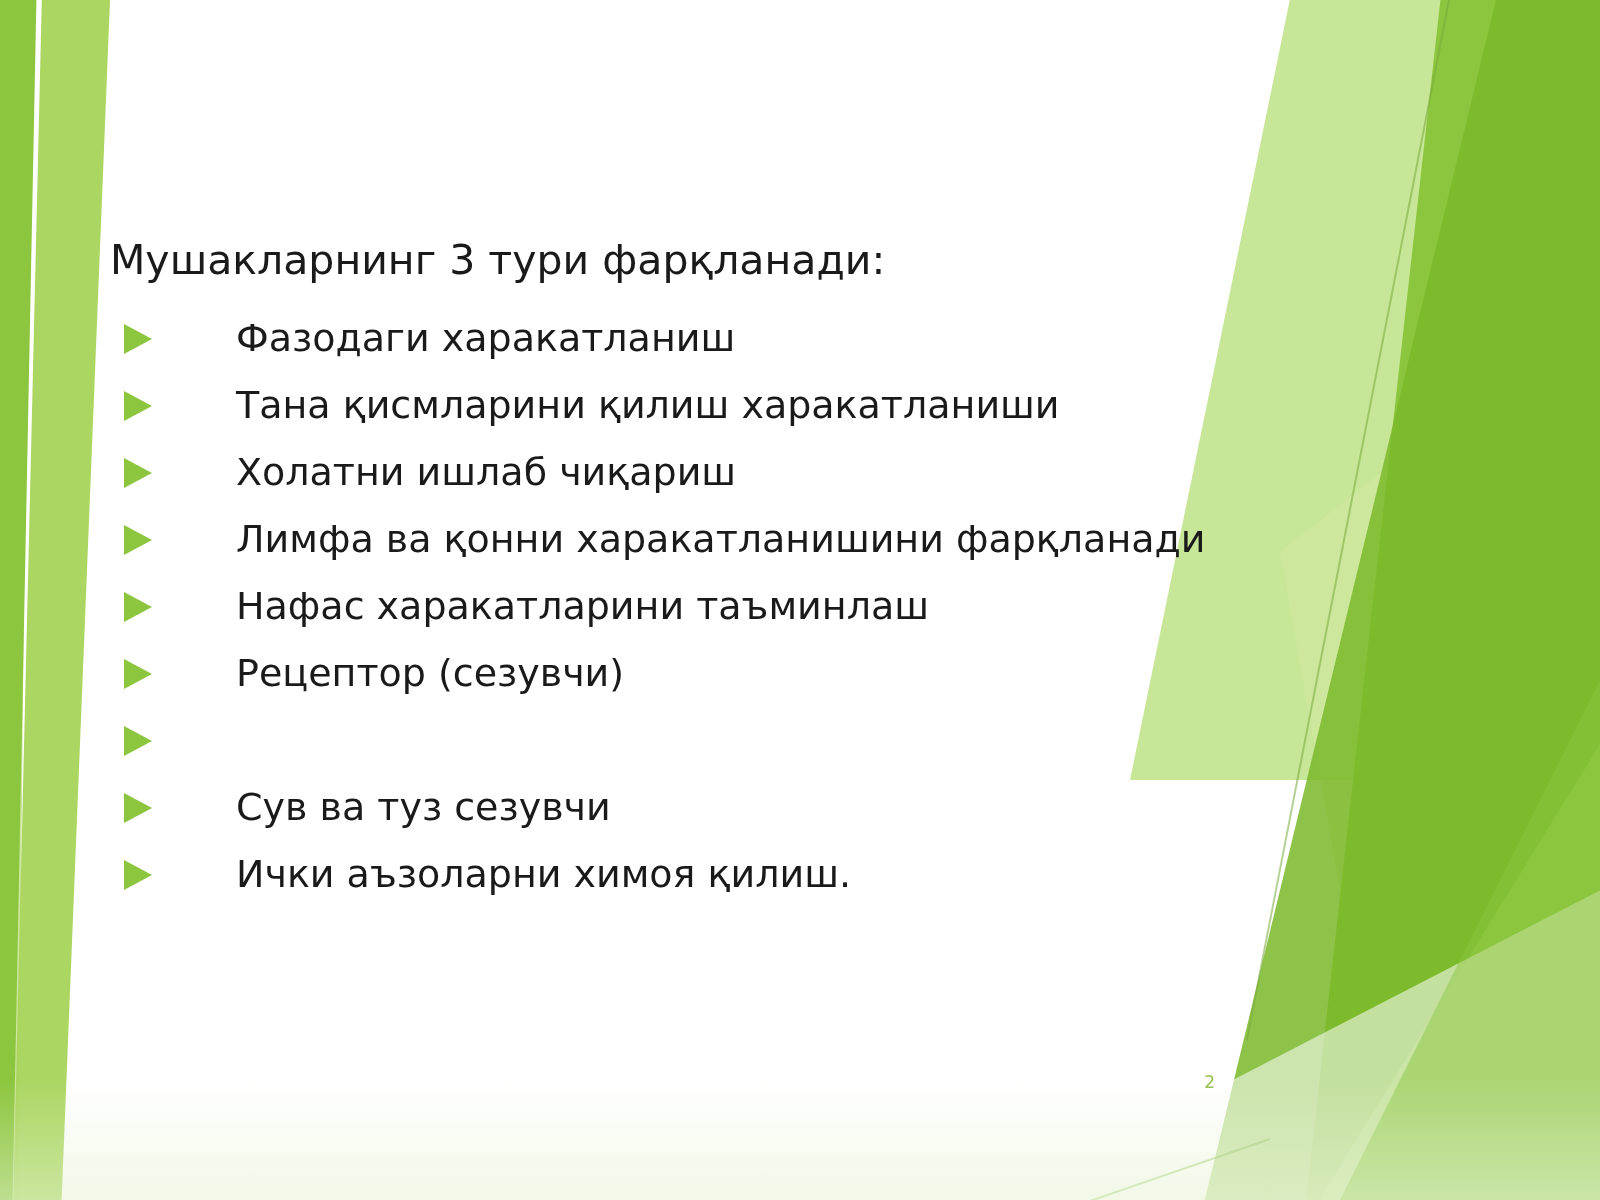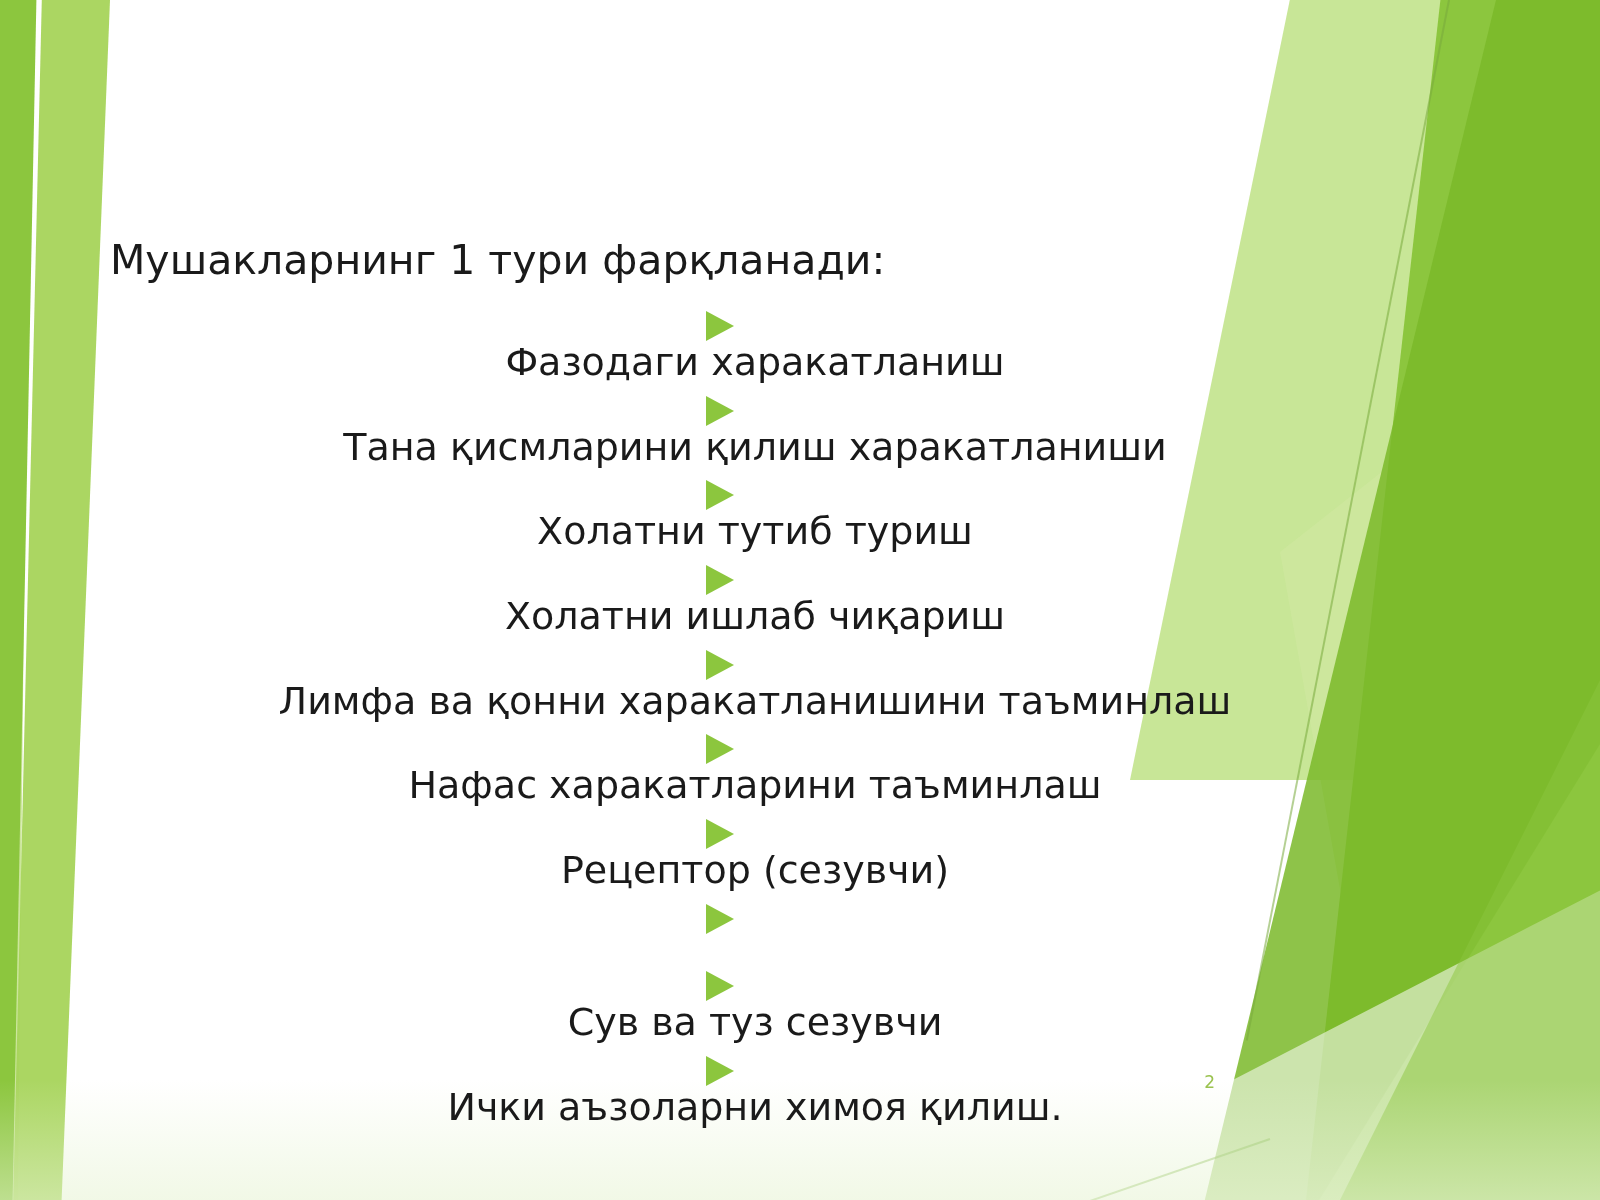--- a/index.html
+++ b/index.html
@@ -130,21 +130,20 @@
   ul.bullets {
     list-style: none;
     margin: 0;
     padding: 0;
   }
   ul.bullets li {
     display: flex;
     align-items: center;
     margin: 0 0 11px 0;
     min-height: 56px;
-    flex-direction: column;
   }
   .marker {
     flex: 0 0 auto;
     width: 28px;
     height: 30px;
     margin-right: 84px;
     margin-left: 14px;
     position: relative;
   }
   .marker svg { display: block; }
@@ -179,21 +178,21 @@
   <div class="deco right-b"></div>
   <div class="deco right-e"></div>
   <div class="deco right-f"></div>
   <div class="deco right-line"></div>
   <div class="deco right-line2"></div>
   <div class="deco bottom-wash"></div>
 
   <div class="content">
 
     <p class="lead">
-      <span>Мушакларнинг 1 тури фарқланади:</span>
+      <span>Мушакларнинг 3 тури фарқланади:</span>
     </p>
 
     <ul class="bullets">
 
       <li>
         <span class="marker">
           <svg width="28" height="30" viewBox="0 0 28 30">
               <polygon points="0,0 28,15 0,30" fill="#8cc63e"></polygon>
             </svg>
         </span>
@@ -202,45 +201,37 @@
 
       <li>
         <span class="marker">
           <svg width="28" height="30" viewBox="0 0 28 30">
               <polygon points="0,0 28,15 0,30" fill="#8cc63e"></polygon>
             </svg>
         </span>
         <span class="bullet-text">Тана қисмларини қилиш харакатланиши</span>
       </li>
 
-      <li>
-        <span class="marker">
-          <svg width="28" height="30" viewBox="0 0 28 30">
-              <polygon points="0,0 28,15 0,30" fill="#8cc63e"></polygon>
-            </svg>
-        </span>
-        <span class="bullet-text">Холатни тутиб туриш</span>
-      </li>
 
       <li>
         <span class="marker">
           <svg width="28" height="30" viewBox="0 0 28 30">
               <polygon points="0,0 28,15 0,30" fill="#8cc63e"></polygon>
             </svg>
         </span>
         <span class="bullet-text">Холатни ишлаб чиқариш</span>
       </li>
 
       <li>
         <span class="marker">
           <svg width="28" height="30" viewBox="0 0 28 30">
               <polygon points="0,0 28,15 0,30" fill="#8cc63e"></polygon>
             </svg>
         </span>
-        <span class="bullet-text">Лимфа ва қонни харакатланишини таъминлаш</span>
+        <span class="bullet-text">Лимфа ва қонни харакатланишини фарқланади</span>
       </li>
 
       <li>
         <span class="marker">
           <svg width="28" height="30" viewBox="0 0 28 30">
               <polygon points="0,0 28,15 0,30" fill="#8cc63e"></polygon>
             </svg>
         </span>
         <span class="bullet-text">Нафас харакатларини таъминлаш</span>
       </li>

